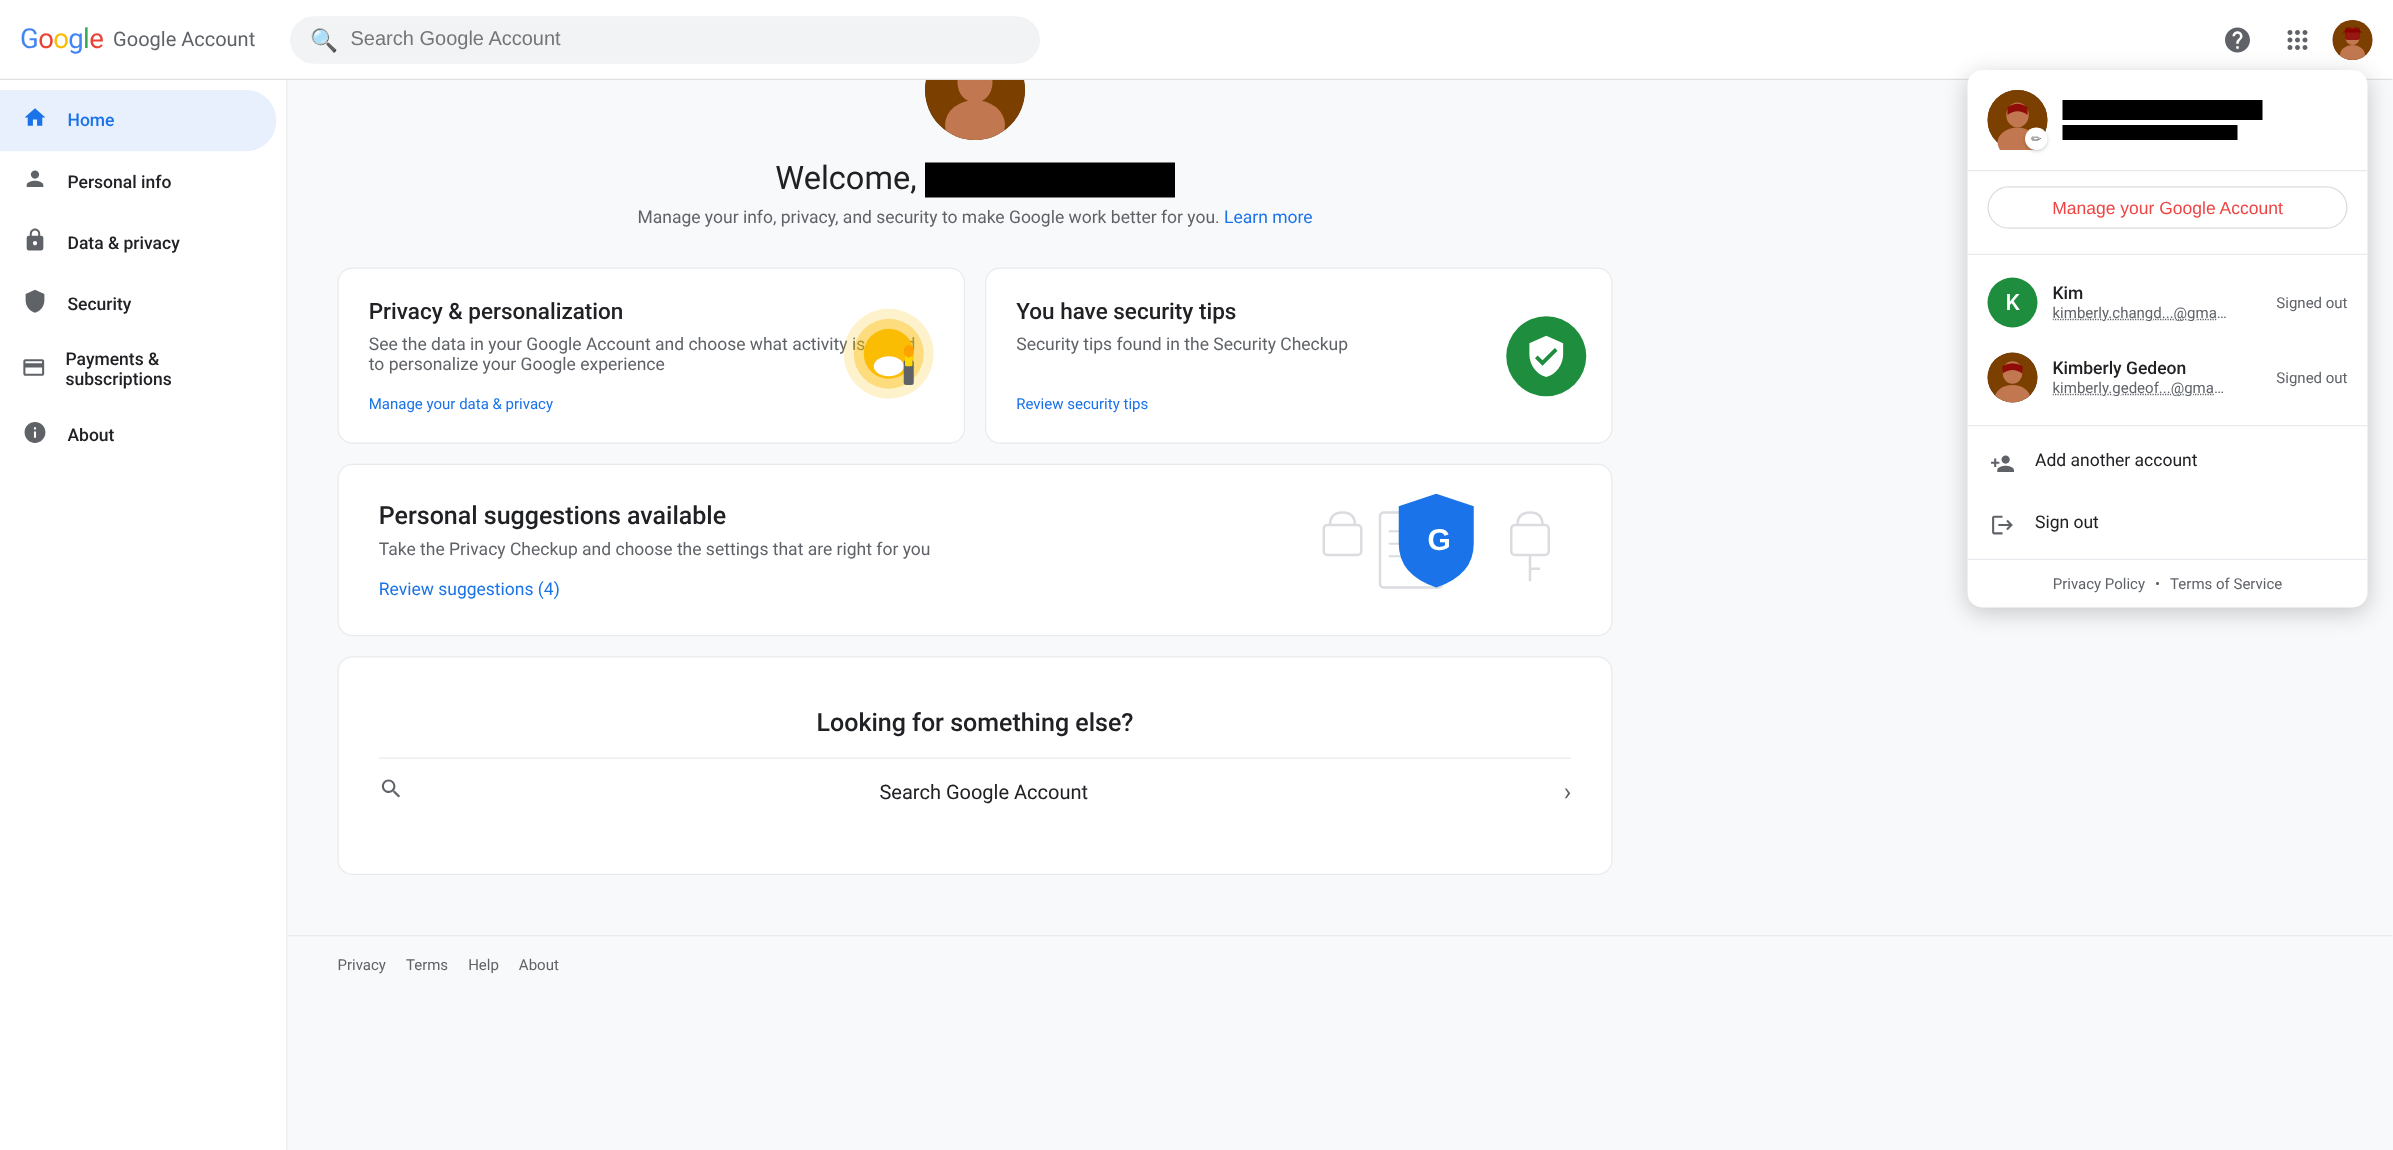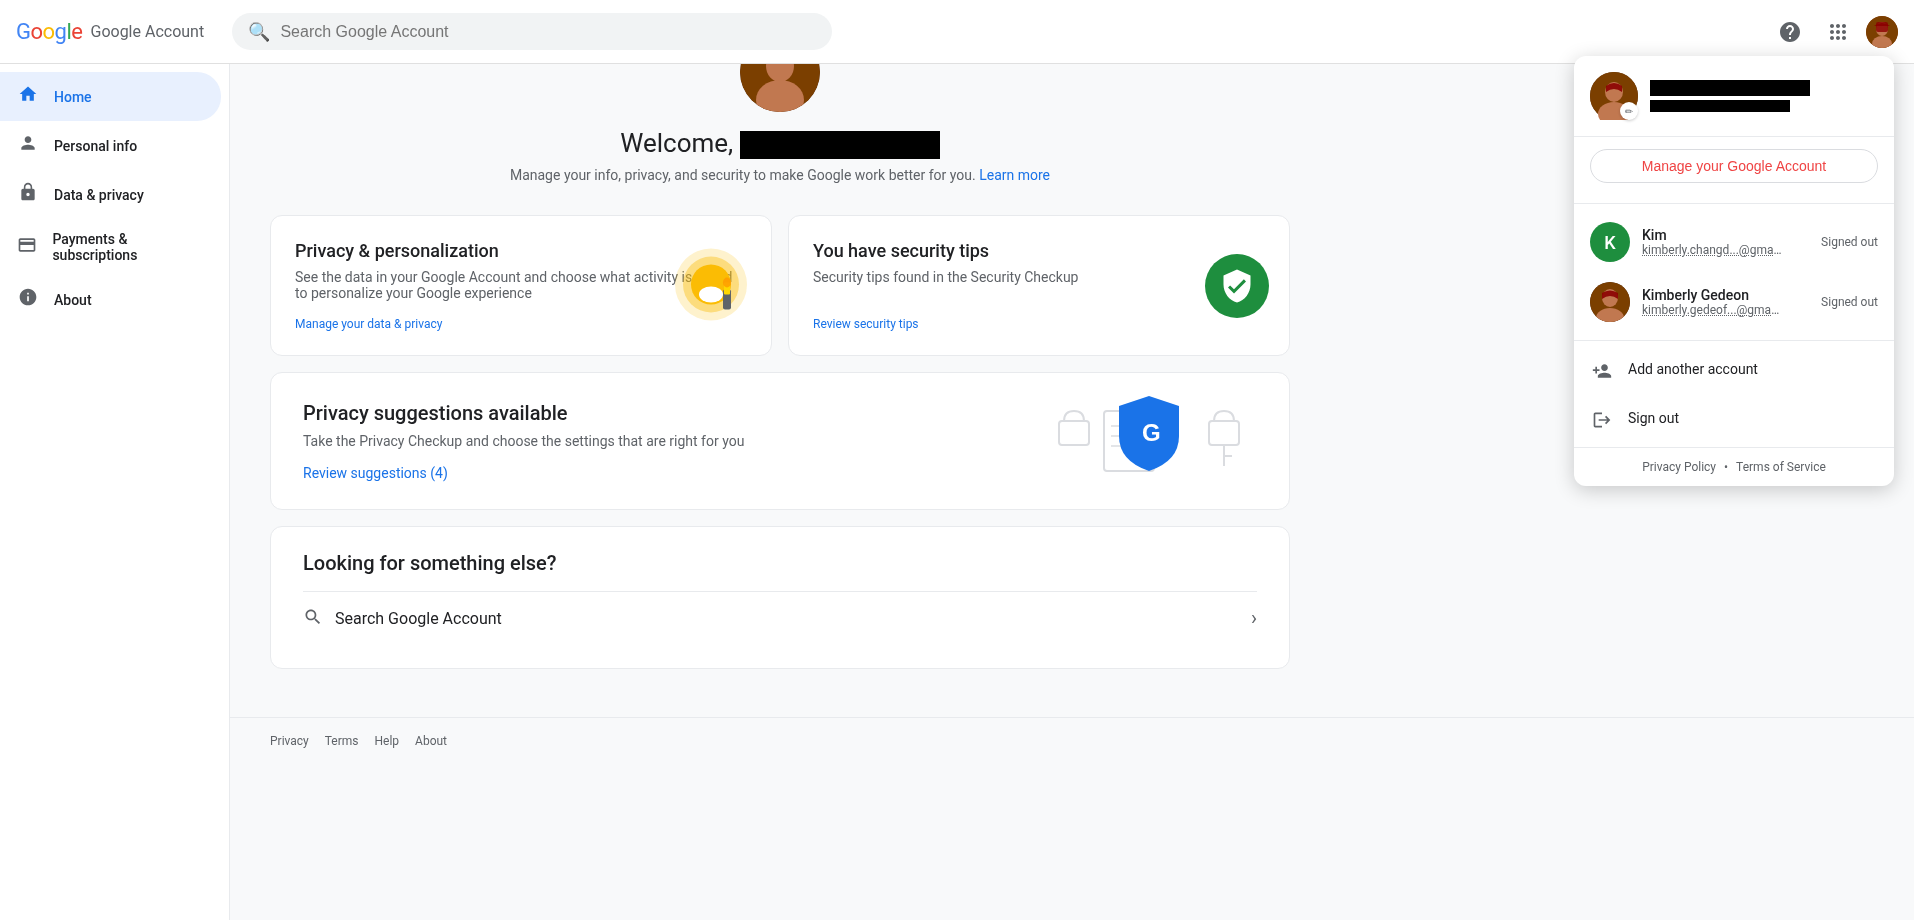--- a/index.html
+++ b/index.html
@@ -219,22 +219,23 @@
       display: flex;
       align-items: center;
       gap: -10px;
     }
 
     
     .looking-section {
       background: #fff;
       border-radius: 12px;
       border: 1px solid #e8eaed;
-      padding: 24px 32px;
+      padding: 40px 32px;
       margin-bottom: 16px;
+      text-align: center;
     }
     .looking-title { font-size: 20px; font-weight: 500; margin-bottom: 16px; }
     .search-row {
       display: flex;
       align-items: center;
       padding: 14px 0;
       border-top: 1px solid #e8eaed;
       cursor: pointer;
       gap: 12px;
     }
@@ -427,20 +428,28 @@
     </span>
     <span class="si-label">Personal info</span>
   </div>
   <div class="sidebar-item">
     <span class="si-icon">
       <svg width="20" height="20" viewBox="0 0 24 24" fill="#5f6368">
           <path d="M18 8h-1V6c0-2.76-2.24-5-5-5S7 3.24 7 6v2H6c-1.1 0-2 .9-2 2v10c0 1.1.9 2 2 2h12c1.1 0 2-.9 2-2V10c0-1.1-.9-2-2-2zm-6 9c-1.1 0-2-.9-2-2s.9-2 2-2 2 .9 2 2-.9 2-2 2zm3.1-9H8.9V6c0-1.71 1.39-3.1 3.1-3.1 1.71 0 3.1 1.39 3.1 3.1v2z"></path>
         </svg>
     </span>
     <span class="si-label">Data &amp; privacy</span>
+  </div>
+  <div class="sidebar-item">
+    <span class="si-icon">
+      <svg width="20" height="20" viewBox="0 0 24 24" fill="#5f6368">
+          <path d="M12 1L3 5v6c0 5.55 3.84 10.74 9 12 5.16-1.26 9-6.45 9-12V5l-9-4z"></path>
+        </svg>
+    </span>
+    <span class="si-label">Security</span>
   </div>
   <div class="sidebar-item">
     <span class="si-icon">
       <svg width="20" height="20" viewBox="0 0 24 24" fill="#5f6368">
           <path d="M20 4H4c-1.11 0-2 .89-2 2v12c0 1.11.89 2 2 2h16c1.11 0 2-.89 2-2V6c0-1.11-.89-2-2-2zm0 14H4v-6h16v6zm0-10H4V6h16v2z"></path>
         </svg>
     </span>
     <span class="si-label">Payments &amp; subscriptions</span>
   </div>
   <div class="sidebar-item">
@@ -504,21 +513,21 @@
         <div class="security-shield">
           <svg width="36" height="36" viewBox="0 0 24 24" fill="white">
               <path d="M12 1L3 5v6c0 5.55 3.84 10.74 9 12 5.16-1.26 9-6.45 9-12V5l-9-4zm-2 16l-4-4 1.41-1.41L10 14.17l6.59-6.59L18 9l-8 8z"></path>
             </svg>
         </div>
       </div>
     </div>
   </div>
 
   <div class="card-wide">
-    <div class="card-wide-title">Privacy suggestions available</div>
+    <div class="card-wide-title">Personal suggestions available</div>
     <div class="card-wide-desc">Take the Privacy Checkup and choose the settings that are right for you</div>
     <a href="#" class="card-wide-link">Review suggestions (4)</a>
     <div class="privacy-suggestions-img">
       <svg width="200" height="100" viewBox="0 0 200 100">
 
         <rect x="10" y="30" width="30" height="24" rx="3" fill="none" stroke="#dadce0" stroke-width="2"></rect>
         <path d="M15 30 Q15 20 25 20 Q35 20 35 30" fill="none" stroke="#dadce0" stroke-width="2"></path>
 
         <rect x="55" y="20" width="50" height="60" rx="3" fill="none" stroke="#dadce0" stroke-width="2"></rect>
         <line x1="62" y1="35" x2="98" y2="35" stroke="#dadce0" stroke-width="1.5"></line>

